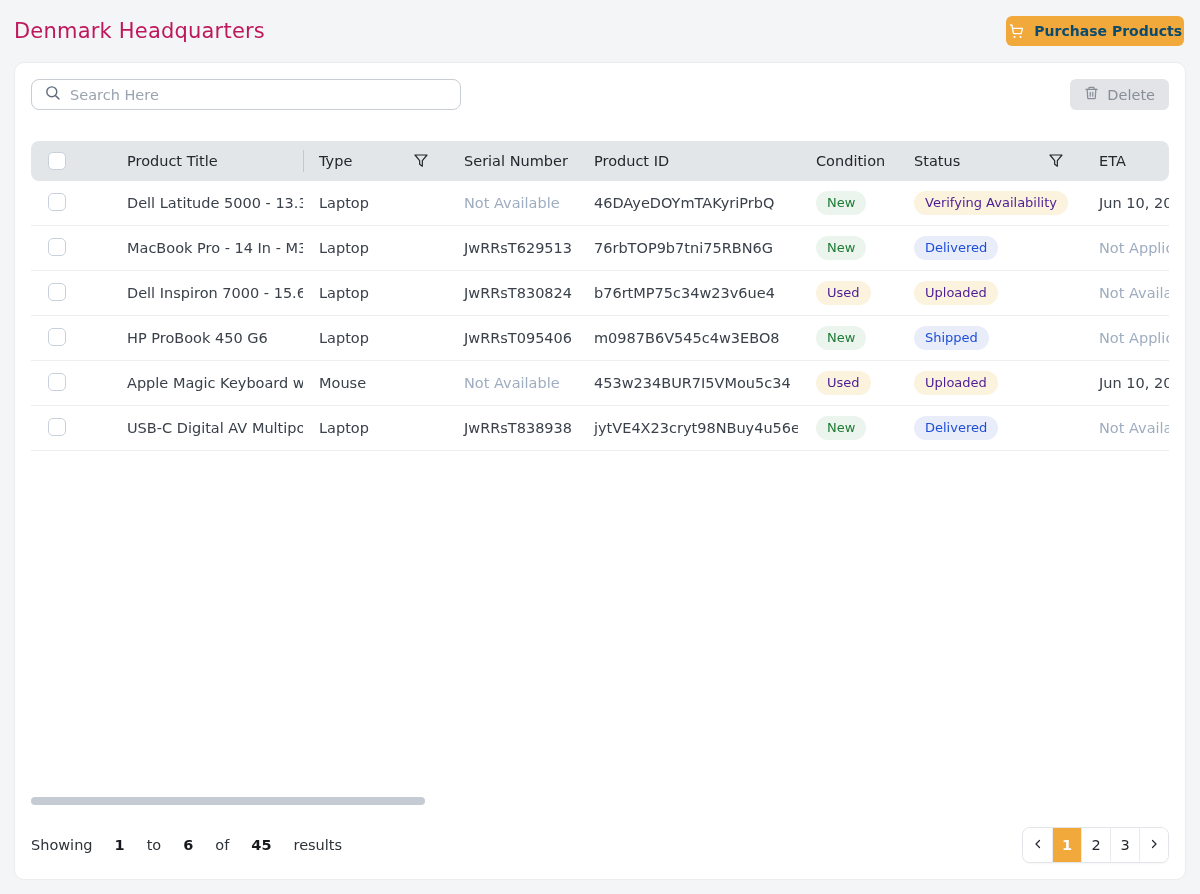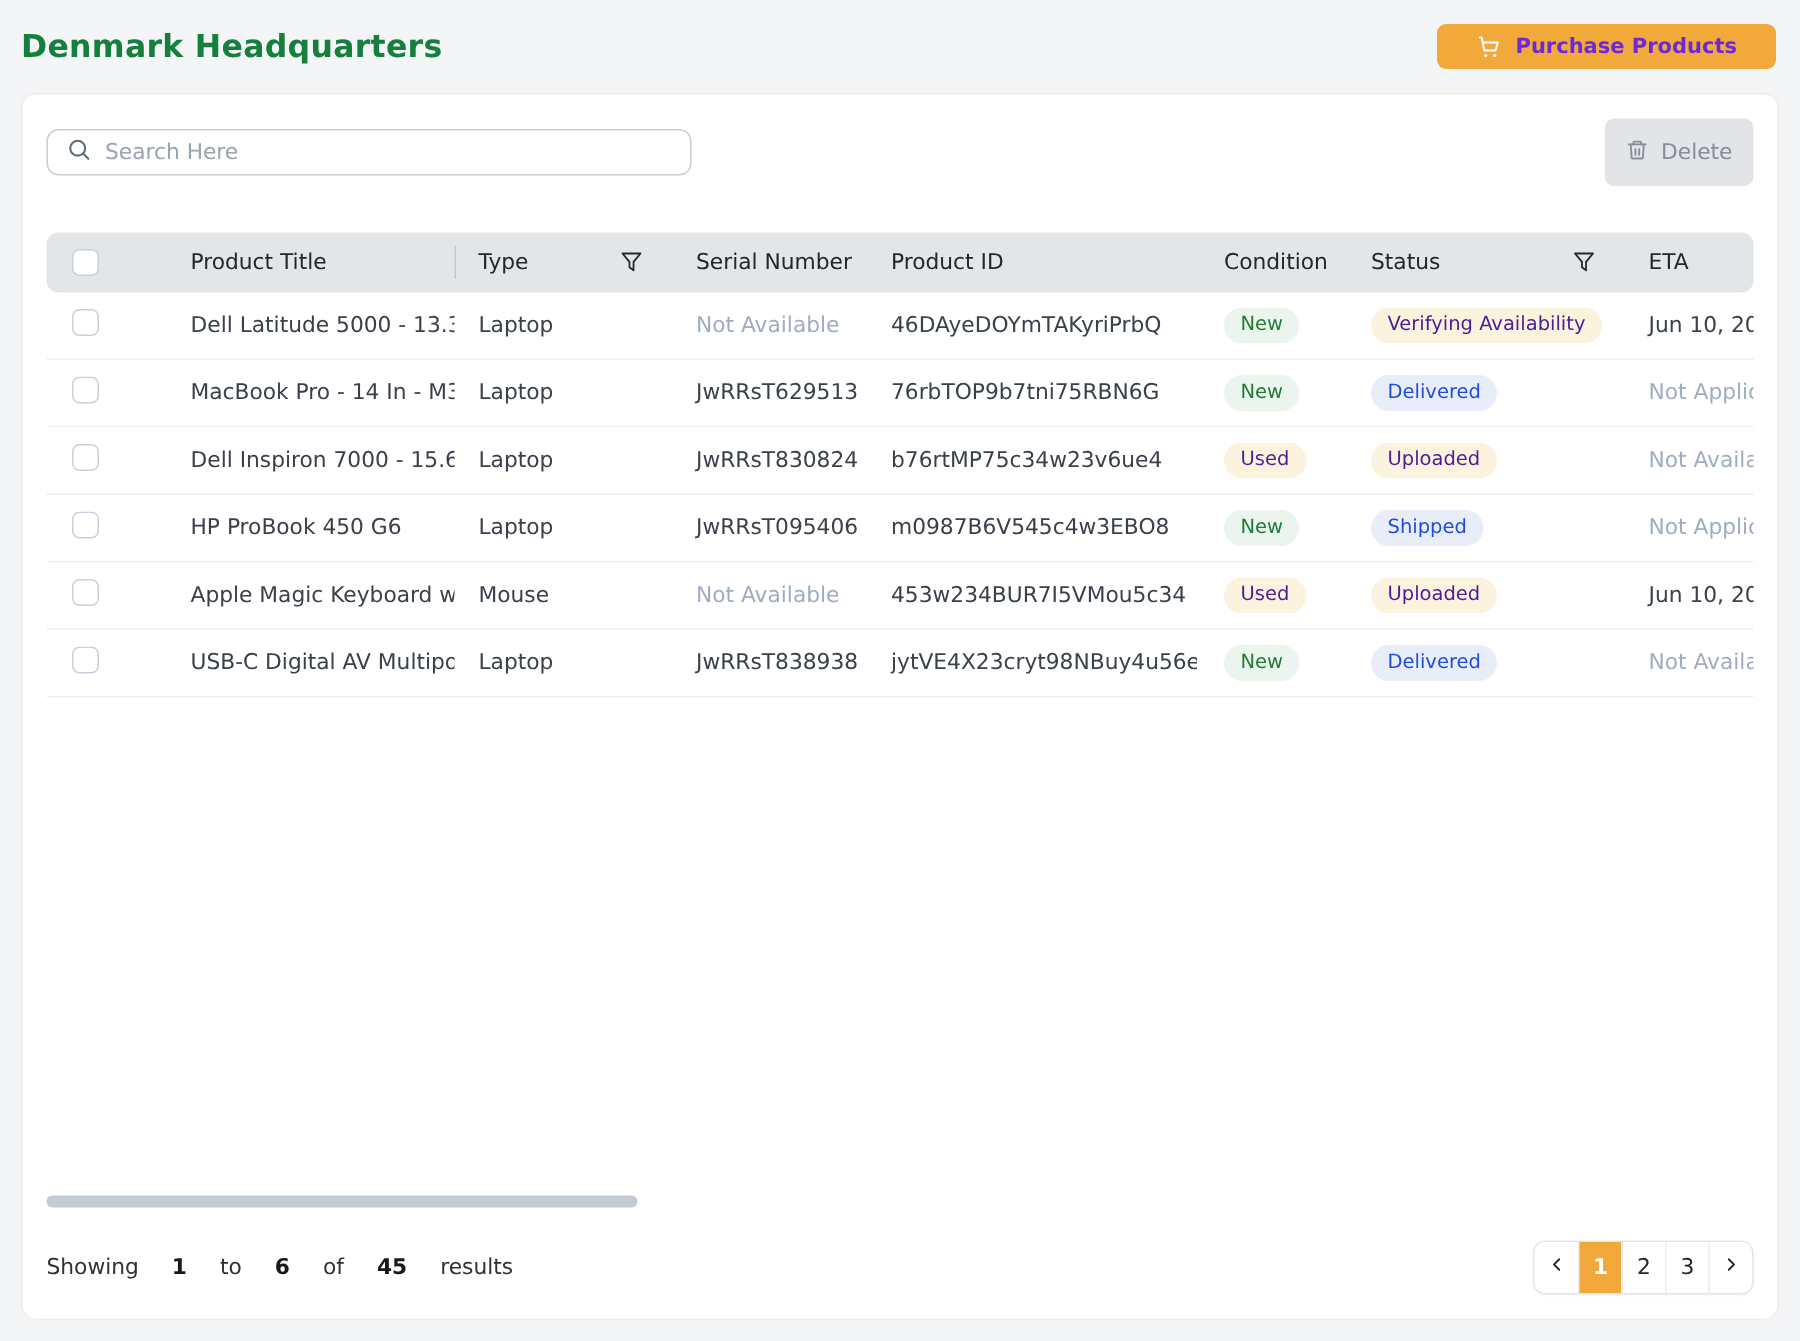--- a/index.html
+++ b/index.html
@@ -8,25 +8,25 @@
     font-family:"DejaVu Sans","Liberation Sans",sans-serif;
     background:#f4f5f6;
     color:#3a414b;
     overflow:hidden;
   }
   
   .topbar {
     height:62px; display:flex; align-items:center; justify-content:space-between;
     padding:0 16px 0 14px;
   }
-  .page-title { font-size:21px; font-weight:700; color:#15803d; letter-spacing:.2px; }
+  .page-title { font-size:21px; font-weight:400; color:#be185d; letter-spacing:.2px; }
   .btn-purchase {
     display:flex; align-items:center; gap:9px;
-    background:#f2a93b; color:#6d28d9; border:none; cursor:pointer;
-    height:30px; padding:0 26px; border-radius:6px;
+    background:#f2a93b; color:#0c4a6e; border:none; cursor:pointer;
+    height:30px; padding:0 2px; border-radius:6px;
     font-family:inherit; font-size:14px; font-weight:700;
   }
   .btn-purchase svg { display:block; }
   
   .card {
     margin:0 14px; height:818px; background:#ffffff;
     border-radius:10px; border:1px solid #ececee;
     padding:16px; display:flex; flex-direction:column;
   }
   
@@ -37,21 +37,21 @@
     border:1px solid #c9cdd4; border-radius:8px; background:#fff;
   }
   .search-box input {
     border:none; outline:none; flex:1; font-family:inherit;
     font-size:14.5px; color:#3a414b; background:transparent;
   }
   .search-box input::placeholder { color:#9aa3af; }
   .btn-delete {
     display:flex; align-items:center; gap:8px;
     background:#e2e4e8; color:#878e98; border:none; cursor:pointer;
-    height:45px; padding:0 14px; border-radius:6px;
+    height:31px; padding:0 14px; border-radius:6px;
     font-family:inherit; font-size:14.5px; font-weight:400;
   }
   
   .grid-row {
     display:grid;
     grid-template-columns:68px 204px 145px 130px 220px 100px 185px 180px;
     width:1232px; align-items:center;
   }
   .thead { margin-top:31px; border-radius:8px; overflow:hidden; background:#e3e6e9; }
   .thead .grid-row { height:40px; }

